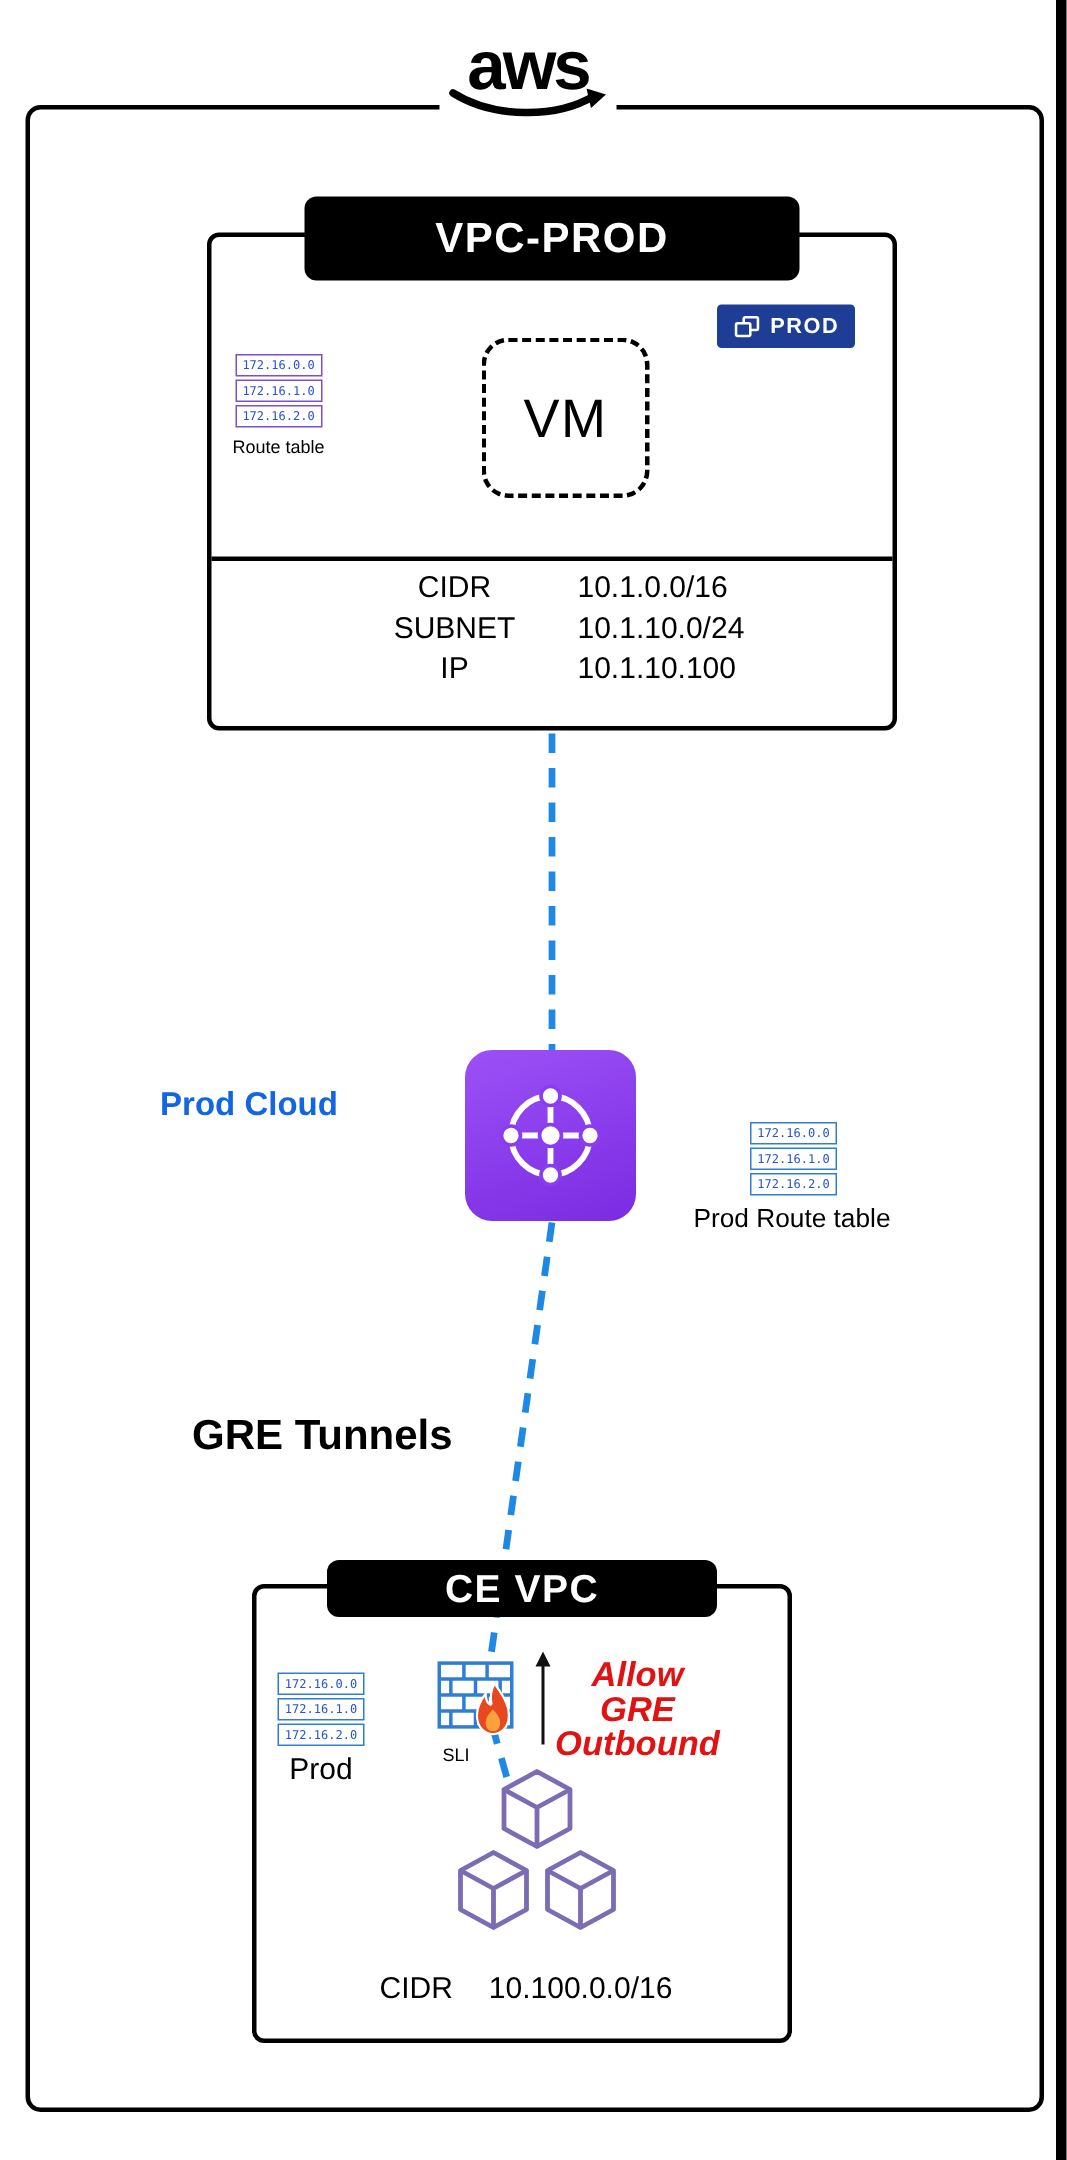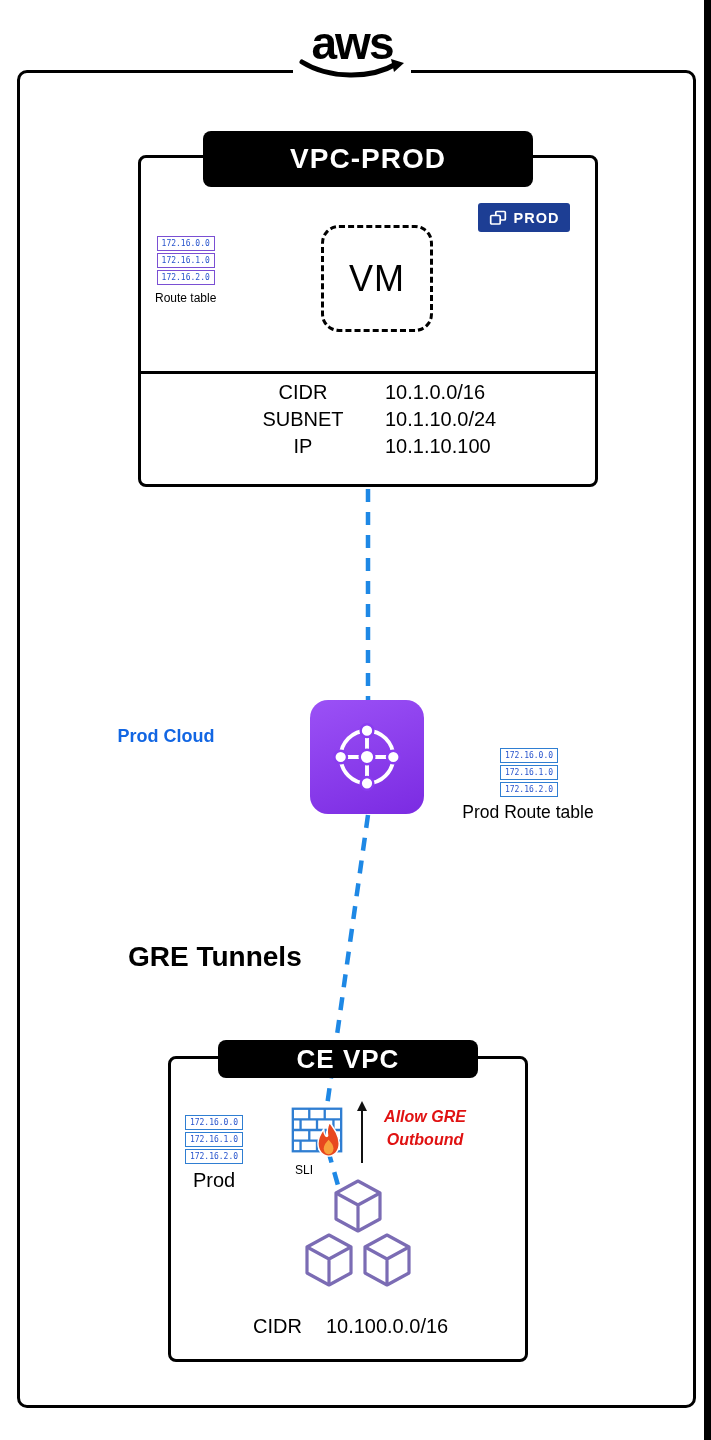--- a/index.html
+++ b/index.html
@@ -37,34 +37,34 @@
   .rt-purple .rt-box{border-color:#7a4fd3}
   .rt-label{font-size:12px;margin-top:4px;color:#000}
 
   .details{position:absolute;left:0;top:221px;width:100%}
   .det-row{display:flex;align-items:center;height:27px}
   .det-label{margin-left:82px;width:160px;text-align:center;font-size:20px}
   .det-value{font-size:20px;margin-left:2px}
 
   .tgw{left:310px;top:700px;width:114px;height:114px;border-radius:18px;background:linear-gradient(160deg,#9b51f6,#7b2be2);display:flex;align-items:center;justify-content:center}
 
-  .cc-label{left:86px;top:722px;width:160px;text-align:center;color:#1266e3;font-weight:bold;font-size:18px}
+  .cc-label{left:86px;top:722px;width:160px;text-align:center;color:#1266e3;font-weight:bold;font-size:22px}
   .cc-label div{line-height:28px}
 
   .prod-rt{left:500px;top:748px}
   .prod-rt-label{left:440px;top:802px;width:176px;text-align:center;font-size:17.5px}
 
   .gre-label{left:128px;top:941px;font-size:28px;font-weight:bold}
 
   .ce-rt{left:14px;top:56px}
   .ce-rt-label{position:absolute;left:14px;top:110px;width:58px;text-align:center;font-size:20px}
   .firewall{position:absolute;left:117px;top:42px}
   .sli-label{position:absolute;left:124px;top:104px;font-size:12px}
   .up-arrow{position:absolute;left:183px;top:40px}
-  .annotation{position:absolute;left:198px;top:46px;width:112px;text-align:center;color:#e01212;font-weight:bold;font-style:italic;font-size:16px}
+  .annotation{position:absolute;left:198px;top:46px;width:112px;text-align:center;color:#e01212;font-weight:bold;font-style:italic;font-size:23px}
   .annotation div{line-height:23px}
   .cubes{position:absolute;left:128px;top:118px}
   .ce-details{position:absolute;left:82px;top:256px;display:flex;align-items:center;gap:24px;font-size:20px}
 </style>
 </head>
 <body>
 
 <div class="abs outer-frame"></div>
 
 <svg class="abs lines" width="711" height="1440" viewBox="0 0 711 1440">

